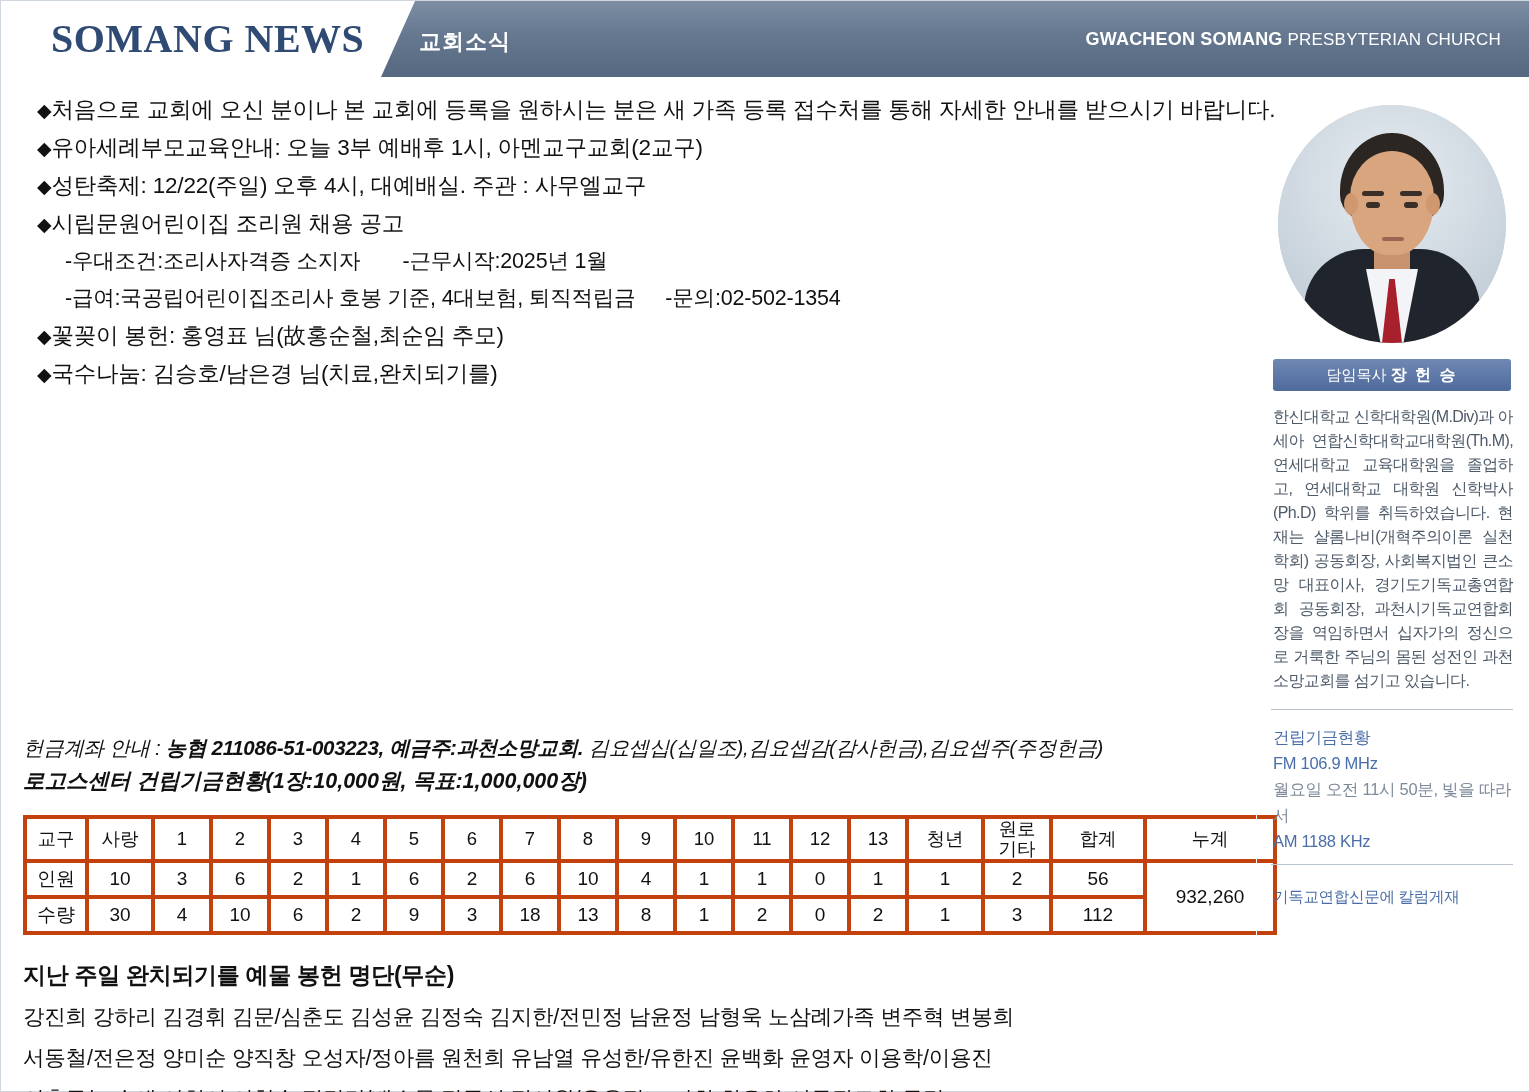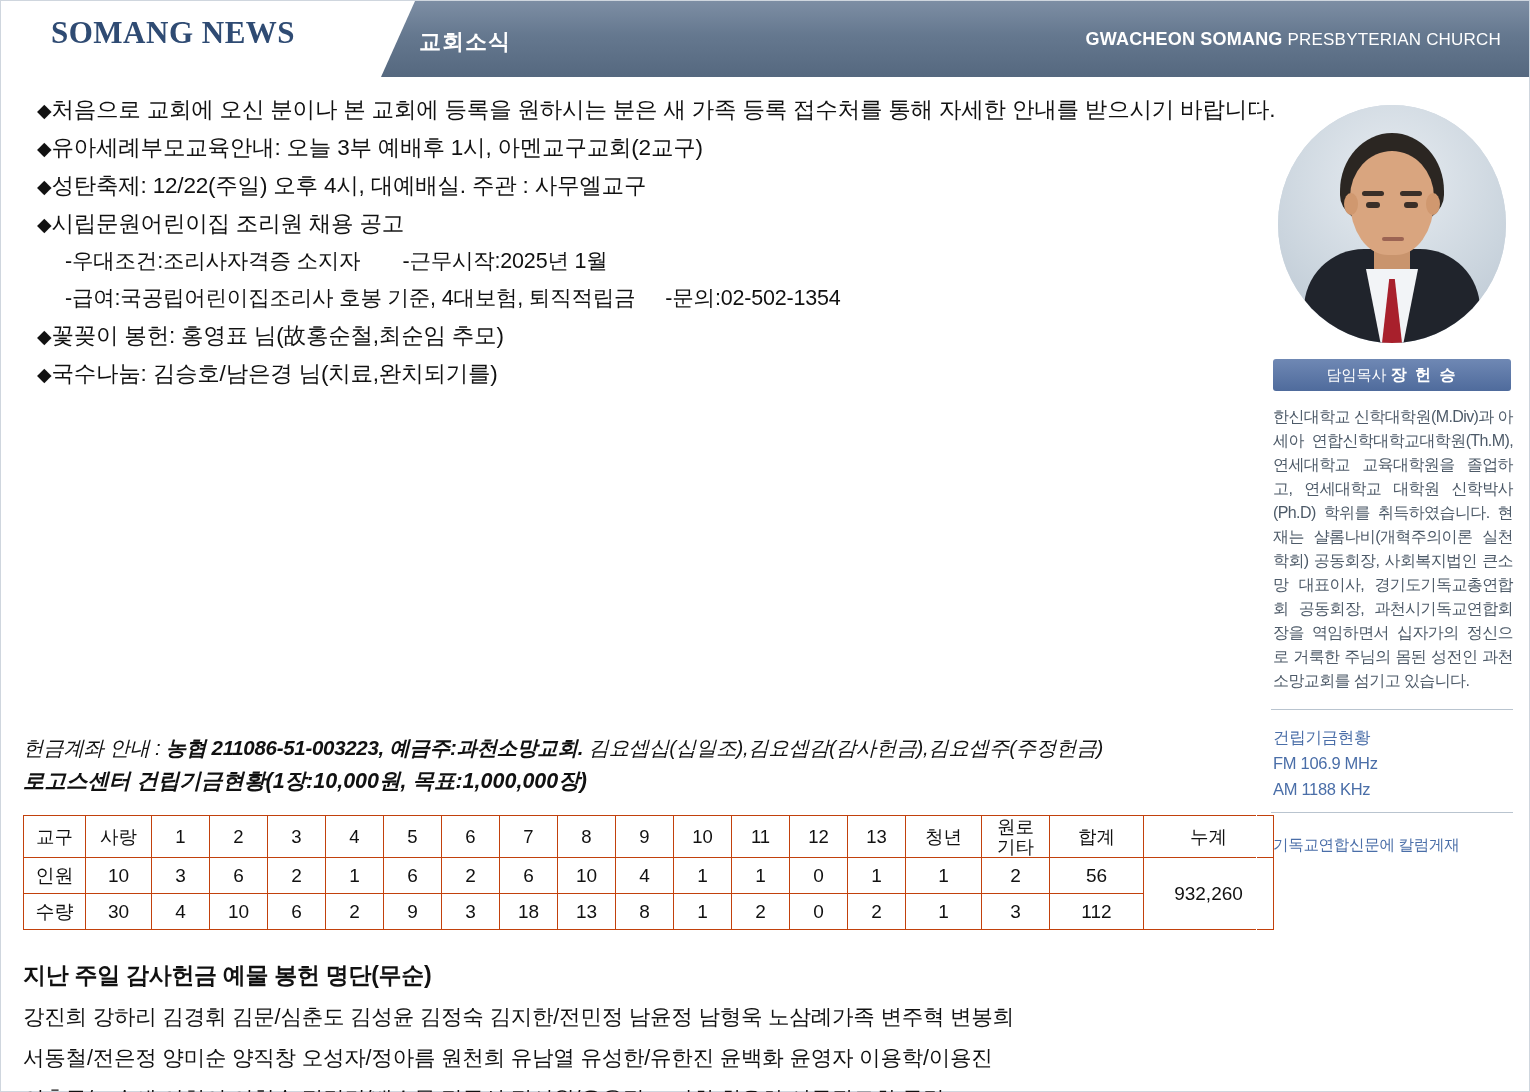--- a/index.html
+++ b/index.html
@@ -41,21 +41,21 @@
     position: absolute;
     right: -34px; top: 0;
     width: 0; height: 0;
     border-top: 76px solid #ffffff;
     border-right: 34px solid transparent;
   }
   .brand {
     position: absolute;
     left: 50px; top: 14px;
     font-family: "Liberation Serif", "DejaVu Serif", serif;
-    font-size: 31px;
+    font-size: 40px;
     font-weight: bold;
     color: #2f4b73;
     letter-spacing: 0.5px;
     white-space: nowrap;
   }
   .header-tab {
     position: absolute;
     left: 418px; top: 26px;
     color: #ffffff;
     font-size: 22px;
@@ -134,21 +134,21 @@
     position: absolute;
     left: 22px; top: 738px;
     width: 1215px;
   }
   table.offering {
     border-collapse: collapse;
     width: 1215px;
     table-layout: fixed;
   }
   table.offering td {
-    border: 1px solid #c2410c;
+    border: 4px solid #c2410c;
     text-align: center;
     font-size: 19px;
     height: 36px;
     padding: 0;
     color: #111;
   }
   table.offering tr.head td {
     font-size: 18.5px;
     height: 42px;
     line-height: 20px;
@@ -436,21 +436,21 @@
             <td>2</td>
             <td>1</td>
             <td>3</td>
             <td>112</td>
           </tr>
         </tbody>
           </table>
       </div>
 
       <div class="donor-block">
-        <div class="donor-title">지난 주일 감사헌금 예물 봉헌 명단(무순)</div>
+        <div class="donor-title">지난 주일 완치되기를 예물 봉헌 명단(무순)</div>
         <div class="donor-line">강진희  강하리  김경휘  김문/심춘도  김성윤  김정숙  김지한/전민정  남윤정  남형욱  노삼례가족  변주혁  변봉희</div>
         <div class="donor-line">서동철/전은정  양미순  양직창  오성자/정아름  원천희  유남열  유성한/유한진  윤백화  윤영자  이용학/이용진</div>
         <div class="donor-line">이충구/조순애  이현이  이형숙  정경민/배수문  정금선  정시원/우윤정  조미희  최은하  시무장로회  무명</div>
       </div>
 
     </div>
 
     <div class="right-col">
 
       <div class="portrait">
@@ -475,20 +475,21 @@
         <span class="name">장 헌 승</span>
       </div>
 
       <div class="pastor-bio">한신대학교 신학대학원(M.Div)과 아세아 연합신학대학교대학원(Th.M), 연세대학교 교육대학원을 졸업하고, 연세대학교 대학원 신학박사(Ph.D) 학위를 취득하였습니다. 현재는 샬롬나비(개혁주의이론 실천학회) 공동회장, 사회복지법인 큰소망 대표이사, 경기도기독교총연합회 공동회장, 과천시기독교연합회장을 역임하면서 십자가의 정신으로 거룩한 주님의 몸된 성전인 과천소망교회를 섬기고 있습니다.</div>
 
       <div class="right-divider"></div>
 
       <div class="radio-block">
         <div>건립기금현황</div>
         <div>FM 106.9 MHz</div>
+        <div class="line-gray">월요일 오전 11시 50분, 빛을 따라서</div>
         <div>AM 1188 KHz</div>
       </div>
 
       <div class="divider2"></div>
 
       <div class="press-line">기독교연합신문에 칼럼게재</div>
 
     </div>
 
   </div>

